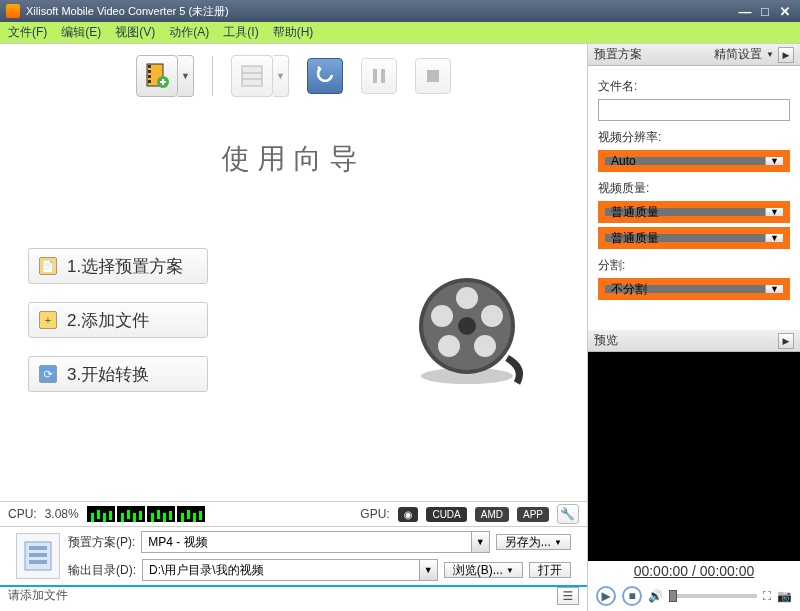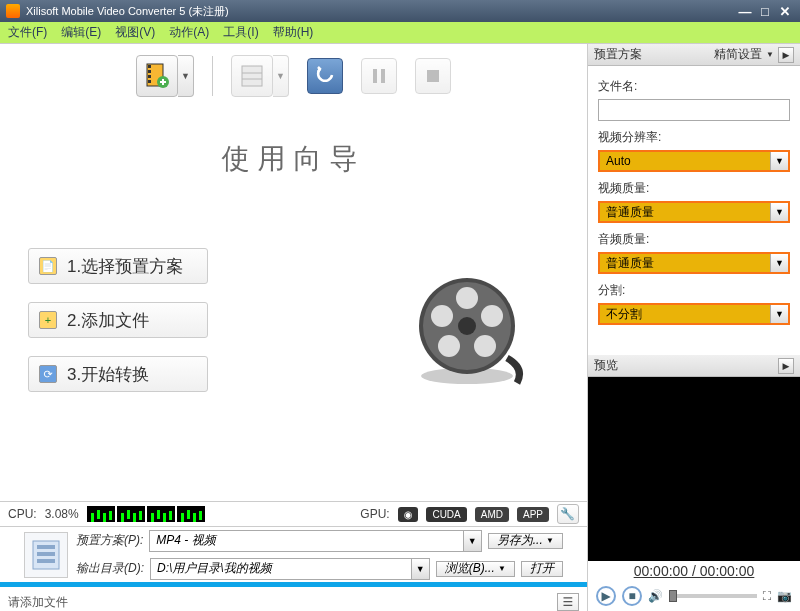--- a/index.html
+++ b/index.html
@@ -35,40 +35,40 @@
 .stats { height: 26px; border-top: 1px solid #ccc; border-bottom: 1px solid #ccc; display: flex; align-items: center; padding: 0 8px; font-size: 11px; color: #444; gap: 8px; }
 .stats .cpu-bars { display: flex; gap: 2px; }
 .stats .cpu-bars div { width: 28px; height: 16px; background: #000; position: relative; }
 .stats .cpu-bars div::after { content: ''; position: absolute; bottom: 0; left: 4px; width: 3px; height: 9px; background: #0f0; box-shadow: 6px -3px 0 #0f0, 12px 0 0 #0f0, 18px -2px 0 #0f0; }
 .stats .flex1 { flex: 1; }
 .badge { padding: 2px 6px; border-radius: 3px; font-size: 10px; color: #fff; }
 .badge.dark { background: #333; }
 .badge.gray { background: #404040; }
 .tool-btn { width: 22px; height: 20px; border: 1px solid #bbb; border-radius: 3px; background: linear-gradient(#fff,#eee); display: flex; align-items: center; justify-content: center; }
 
-.outputbar { height: 60px; border-bottom: 5px solid #0ea5e9; display: flex; align-items: center; padding: 4px 24px; gap: 8px; font-style: italic; }
+.outputbar { height: 60px; border-bottom: 2px solid #0ea5e9; display: flex; align-items: center; padding: 4px 16px; gap: 8px; }
 .out-ico { width: 44px; height: 46px; border: 1px solid #ccc; background: #f5f7fa; display: flex; align-items: center; justify-content: center; }
 .out-rows { flex: 1; display: flex; flex-direction: column; gap: 6px; }
 .out-row { display: flex; align-items: center; gap: 6px; }
 .out-row label { color: #333; }
 .combo { flex: 1; height: 22px; border: 1px solid #aaa; background: #fff; display: flex; align-items: center; padding: 0 6px; position: relative; }
 .combo .dd, .sel .dd { position: absolute; right: 0; top: 0; width: 18px; height: 100%; border-left: 1px solid #aaa; background: linear-gradient(#fff,#ddd); display: flex; align-items: center; justify-content: center; font-size: 9px; }
 .small-btn { height: 16px; padding: 0 8px; border: 1px solid #aaa; background: linear-gradient(#fff,#e8e8e8); display: flex; align-items: center; cursor: pointer; }
 
-.statusbar { height: 24px; display: flex; align-items: flex-end; padding: 0 8px; color: #555; }
+.statusbar { height: 24px; display: flex; align-items: flex-start; padding: 0 8px; color: #555; }
 .statusbar .sb-box { width: 22px; height: 18px; border: 1px solid #aaa; background: linear-gradient(#fff,#eee); display: flex; align-items: center; justify-content: center; font-size: 10px; }
 
 
 .panel-hd { height: 22px; background: linear-gradient(#f0f0f0,#dcdcdc); border-bottom: 1px solid #bbb; display: flex; align-items: center; padding: 0 6px; font-size: 12px; color: #333; }
 .panel-hd .flex1 { flex: 1; }
 .arrow-btn { width: 16px; height: 16px; border: 1px solid #aaa; background: linear-gradient(#fff,#ddd); display: flex; align-items: center; justify-content: center; font-size: 9px; cursor: pointer; }
 
 .settings { padding: 8px 10px; display: flex; flex-direction: column; gap: 4px; }
 .settings label { color: #333; margin-top: 4px; }
-.sel { height: 22px; border: 2px solid #f97316; background: #eab308; display: flex; align-items: center; padding: 0 6px; position: relative; }
+.sel { height: 22px; border: 7px solid #f97316; background: #737373; display: flex; align-items: center; padding: 0 6px; position: relative; }
 .txt-input { height: 22px; border: 1px solid #aaa; background: #fff; padding: 0 4px; }
 
 .preview { flex: 1; background: #000; margin: 0; }
 .time-row { height: 20px; display: flex; align-items: center; justify-content: center; color: #333; font-size: 14px; text-decoration: underline; }
 .ctrl-row { height: 30px; display: flex; align-items: center; padding: 0 8px; gap: 6px; }
 .pbtn { width: 20px; height: 20px; border: 2px solid #7aa5d6; border-radius: 50%; display: flex; align-items: center; justify-content: center; font-size: 9px; color: #467; cursor: pointer; }
 .vol-slider { flex: 1; height: 4px; background: #ccc; position: relative; }
 .vol-slider .thumb { position: absolute; left: 0%; top: -4px; width: 8px; height: 12px; background: #888; border: 1px solid #555; }
 </style>
 </head>
@@ -244,21 +244,20 @@
       <label>视频分辨率:</label>
       <div class="sel">
           <span>Auto</span>
           <div class="dd">▼</div>
         </div>
       <label>视频质量:</label>
       <div class="sel">
           <span>普通质量</span>
           <div class="dd">▼</div>
         </div>
-      <label>音频质量:</label>
       <div class="sel">
           <span>普通质量</span>
           <div class="dd">▼</div>
         </div>
       <label>分割:</label>
       <div class="sel">
           <span>不分割</span>
           <div class="dd">▼</div>
         </div>
     </div>

